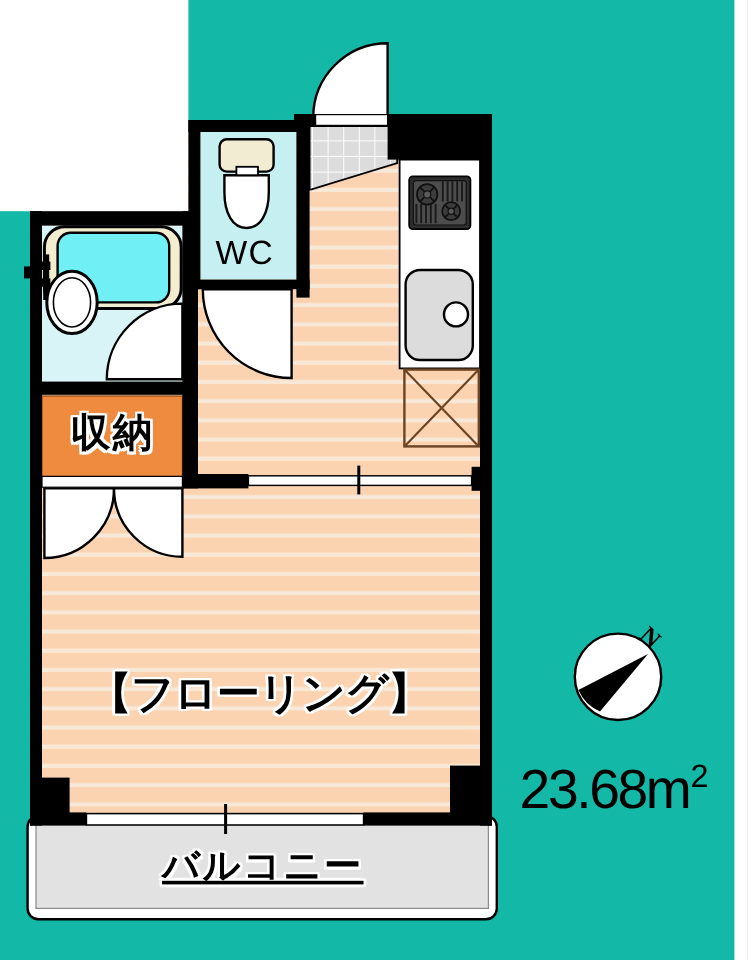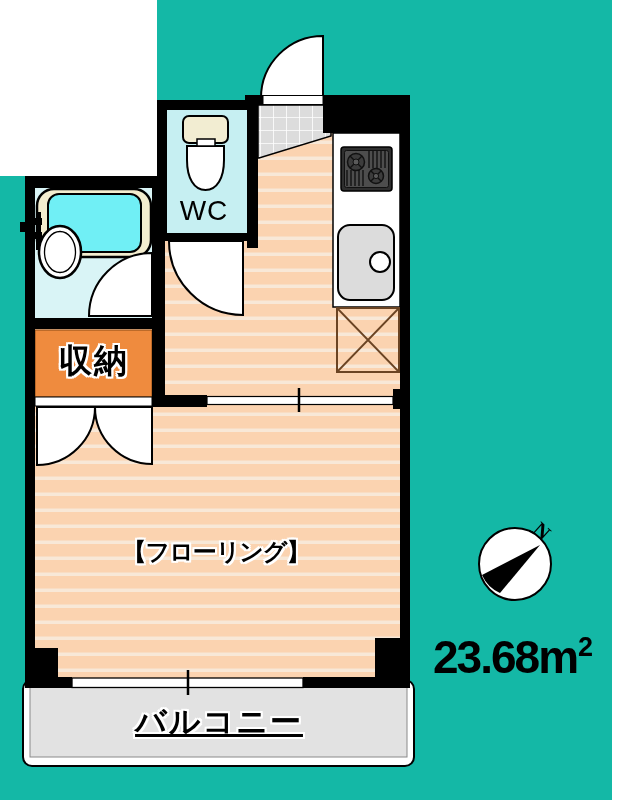--- a/index.html
+++ b/index.html
@@ -11,23 +11,23 @@
   .label { position:absolute; color:#000; white-space:nowrap; line-height:1; }
   .center { transform:translateX(-50%); }
   .outline {
     font-weight:bold;
     text-shadow:-2px -2px 0 #fff, 2px -2px 0 #fff, -2px 2px 0 #fff, 2px 2px 0 #fff,
                 -2px 0 0 #fff, 2px 0 0 #fff, 0 -2px 0 #fff, 0 2px 0 #fff;
   }
   .wc-label    { left:204px; top:197px; font-size:28px; letter-spacing:1px; }
   .closet-label{ left:94px;  top:344px; font-size:33px; letter-spacing:2px; }
   .room-line1  { left:220px; top:503px; font-size:33px; letter-spacing:1px; }
-  .room-line2  { left:216px; top:540px; font-size:24px; letter-spacing:-1px; }
+  .room-line2  { left:216px; top:560px; font-size:36px; letter-spacing:-1px; }
   .balcony-label{ left:219px; top:706px; font-size:31px; letter-spacing:2px;text-decoration:underline; }
-  .area-label  { left:433px; top:634px; font-size:46px; letter-spacing:-2px;font-weight:bold; }
+  .area-label  { left:433px; top:634px; font-size:46px; letter-spacing:-2px; }
   .area-label .sup { font-size:27px; position:relative; top:-17px; margin-left:1px; letter-spacing:0; }
   .north-label { left:534px; top:521px; font-size:21px; font-weight:bold;
                  font-family:"Liberation Serif", serif; transform:rotate(42deg); }
 </style>
 </head>
 <body>
 
 <div class="stage">
 
   <svg width="623" height="800" viewBox="0 0 623 800">

